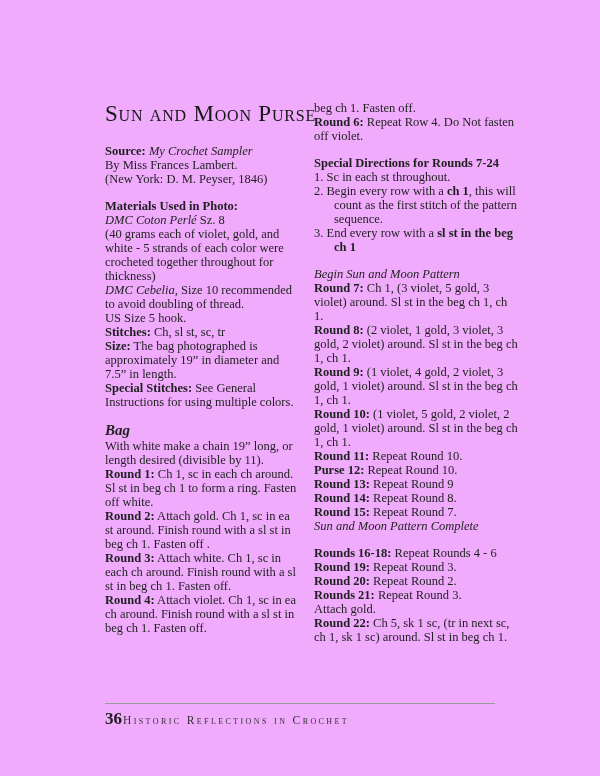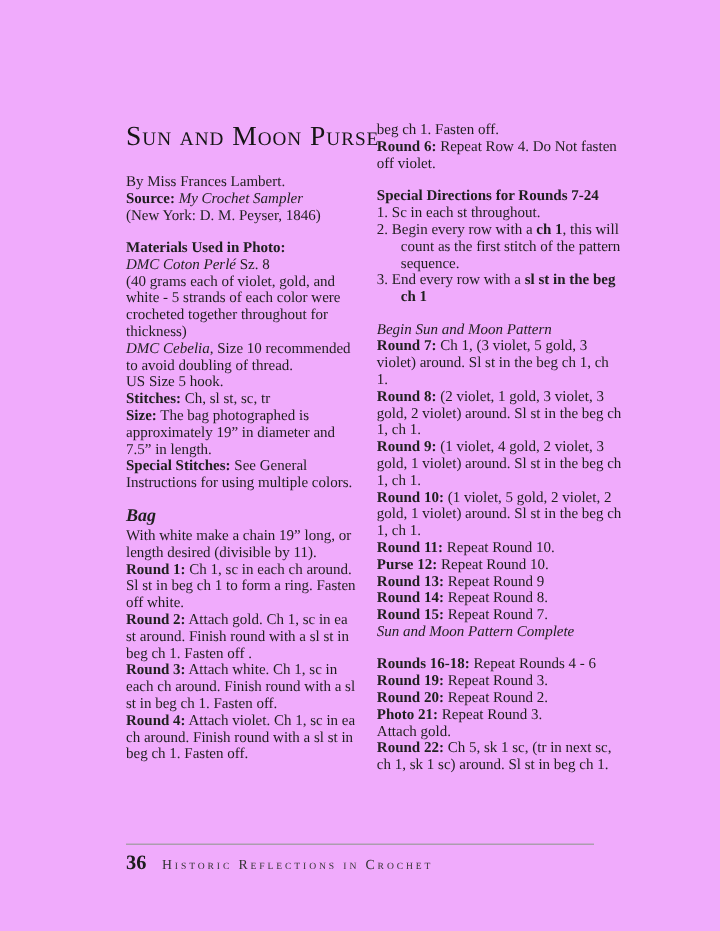--- a/index.html
+++ b/index.html
@@ -18,32 +18,32 @@
   .col p.gap{margin-top:13px;}
   .col p.subhead{font-size:15px;line-height:17px;}
   .col p.listitem{padding-left:20px;text-indent:-20px;}
   .col b{font-weight:bold;}
   .col i{font-style:italic;}
   .col b.ital{font-style:italic;text-align:center;}
   .footer-rule{position:absolute;left:105px;top:703px;width:390px;height:1px;background:#9b9b9b;}
   .footer-text{position:absolute;left:105px;top:709px;font-family:"Liberation Serif",serif;color:#2a2a2a;}
   .footer-text .page-num{font-weight:bold;font-size:17px;color:#1c1c1c;}
   .footer-text .book-title{
-    margin-left:13px;font-variant:small-caps;font-size:11.5px;letter-spacing:2.4px;color:#333333;
+    margin-left:1px;font-variant:small-caps;font-size:11.5px;letter-spacing:2.4px;color:#333333;
   }
 </style>
 </head>
 <body>
 
 <div class="page">
 
   <div class="col col-left">
     <h1 class="doc-title">Sun and Moon Purse</h1>
-  <p class="para"><span>By Miss Frances Lambert.</span></p>
-      <p class="para"><b>Source: </b><i>My Crochet Sampler</i></p>
+  <p class="para"><b>Source: </b><i>My Crochet Sampler</i></p>
+      <p class="para"><span>By Miss Frances Lambert.</span></p>
       <p class="para"><span>(New York: D. M. Peyser, 1846)</span></p>
       <p class="para gap"><b>Materials Used in Photo:</b></p>
       <p class="para"><i>DMC Coton Perlé</i><span> Sz. 8</span></p>
       <p class="para"><span>(40 grams each of violet, gold, and white - 5 strands of each color were crocheted together throughout for thickness)</span></p>
       <p class="para"><i>DMC Cebelia,</i><span> Size 10 recommended to avoid doubling of thread.</span></p>
       <p class="para"><span>US Size 5 hook.</span></p>
       <p class="para"><b>Stitches:</b><span> Ch, sl st, sc, tr</span></p>
       <p class="para"><b>Size:</b><span> The bag photographed is approximately 19” in diameter and 7.5” in length.</span></p>
       <p class="para"><b>Special Stitches:</b><span> See General Instructions for using multiple colors.</span></p>
       <p class="subhead gap"><b class="ital">Bag</b></p>
@@ -68,21 +68,21 @@
       <p class="para"><b>Round 10:</b><span> (1 violet, 5 gold, 2 violet, 2 gold, 1 violet) around. Sl st in the beg ch 1, ch 1.</span></p>
       <p class="para"><b>Round 11:</b><span> Repeat Round 10.</span></p>
       <p class="para"><b>Purse 12:</b><span> Repeat Round 10.</span></p>
       <p class="para"><b>Round 13:</b><span> Repeat Round 9</span></p>
       <p class="para"><b>Round 14:</b><span> Repeat Round 8.</span></p>
       <p class="para"><b>Round 15:</b><span> Repeat Round 7.</span></p>
       <p class="para"><i>Sun and Moon Pattern Complete</i></p>
       <p class="para gap"><b>Rounds 16-18:</b><span> Repeat Rounds 4 - 6</span></p>
       <p class="para"><b>Round 19:</b><span> Repeat Round 3.</span></p>
       <p class="para"><b>Round 20:</b><span> Repeat Round 2.</span></p>
-      <p class="para"><b>Photo 21:</b><span> Repeat Round 3.</span></p>
+      <p class="para"><b>Rounds 21:</b><span> Repeat Round 3.</span></p>
       <p class="para"><span>Attach gold.</span></p>
       <p class="para"><b>Round 22:</b><span>  Ch 5, sk 1 sc, (tr in next sc, ch 1, sk 1 sc) around. Sl st in beg ch 1.</span></p>
     </div>
 
   <div class="footer-rule"></div>
 
   <div class="footer-text">
     <span class="page-num">36</span><span class="book-title">Historic Reflections in Crochet</span>
   </div>
 

